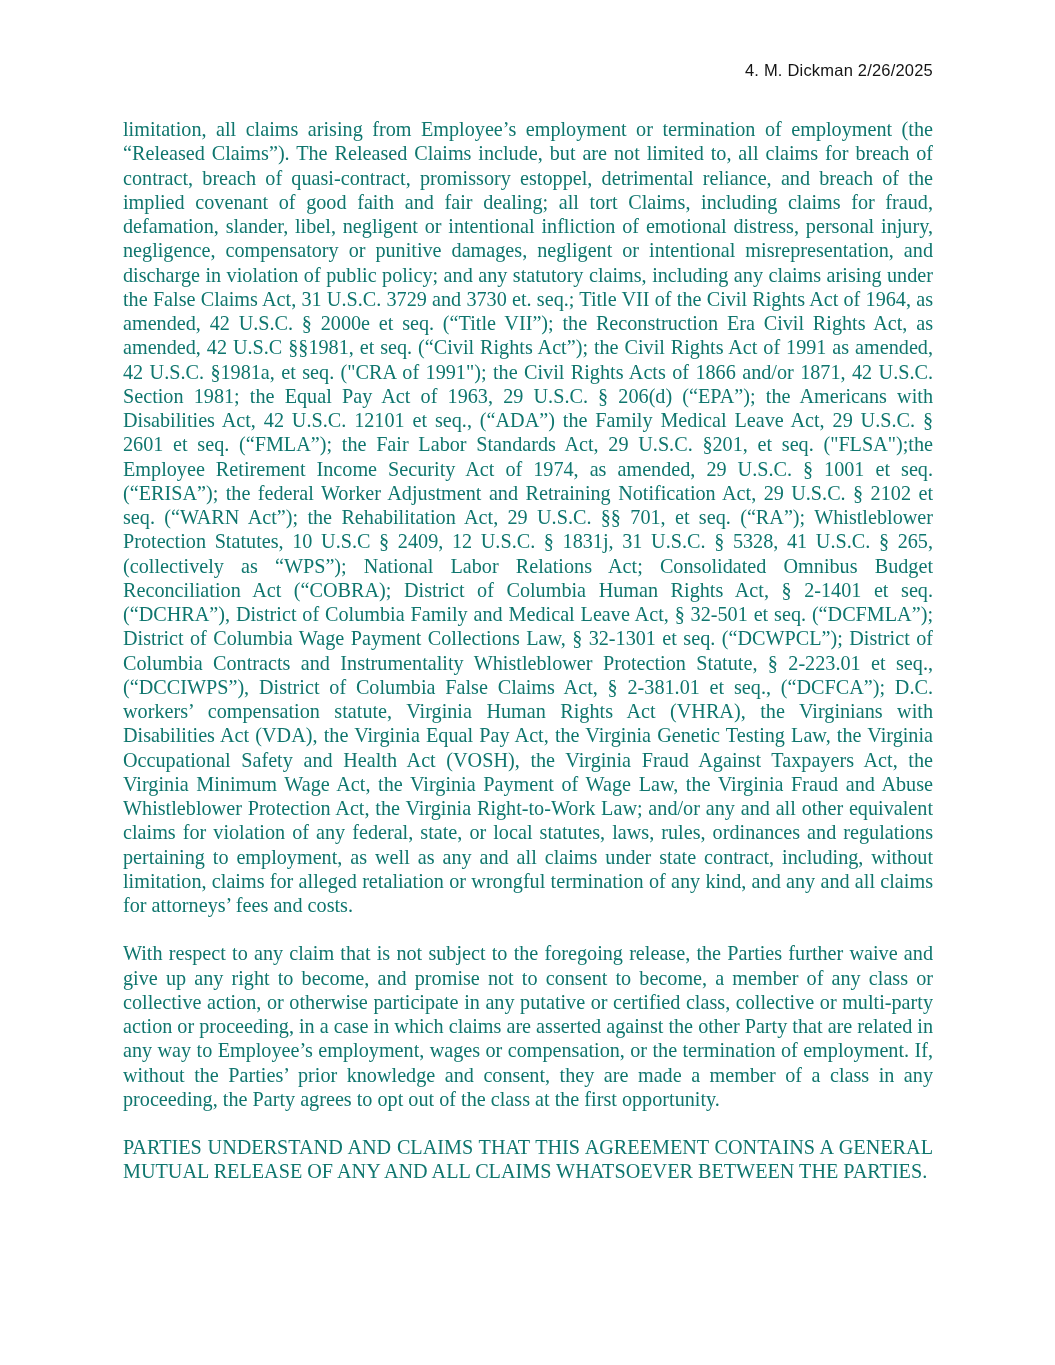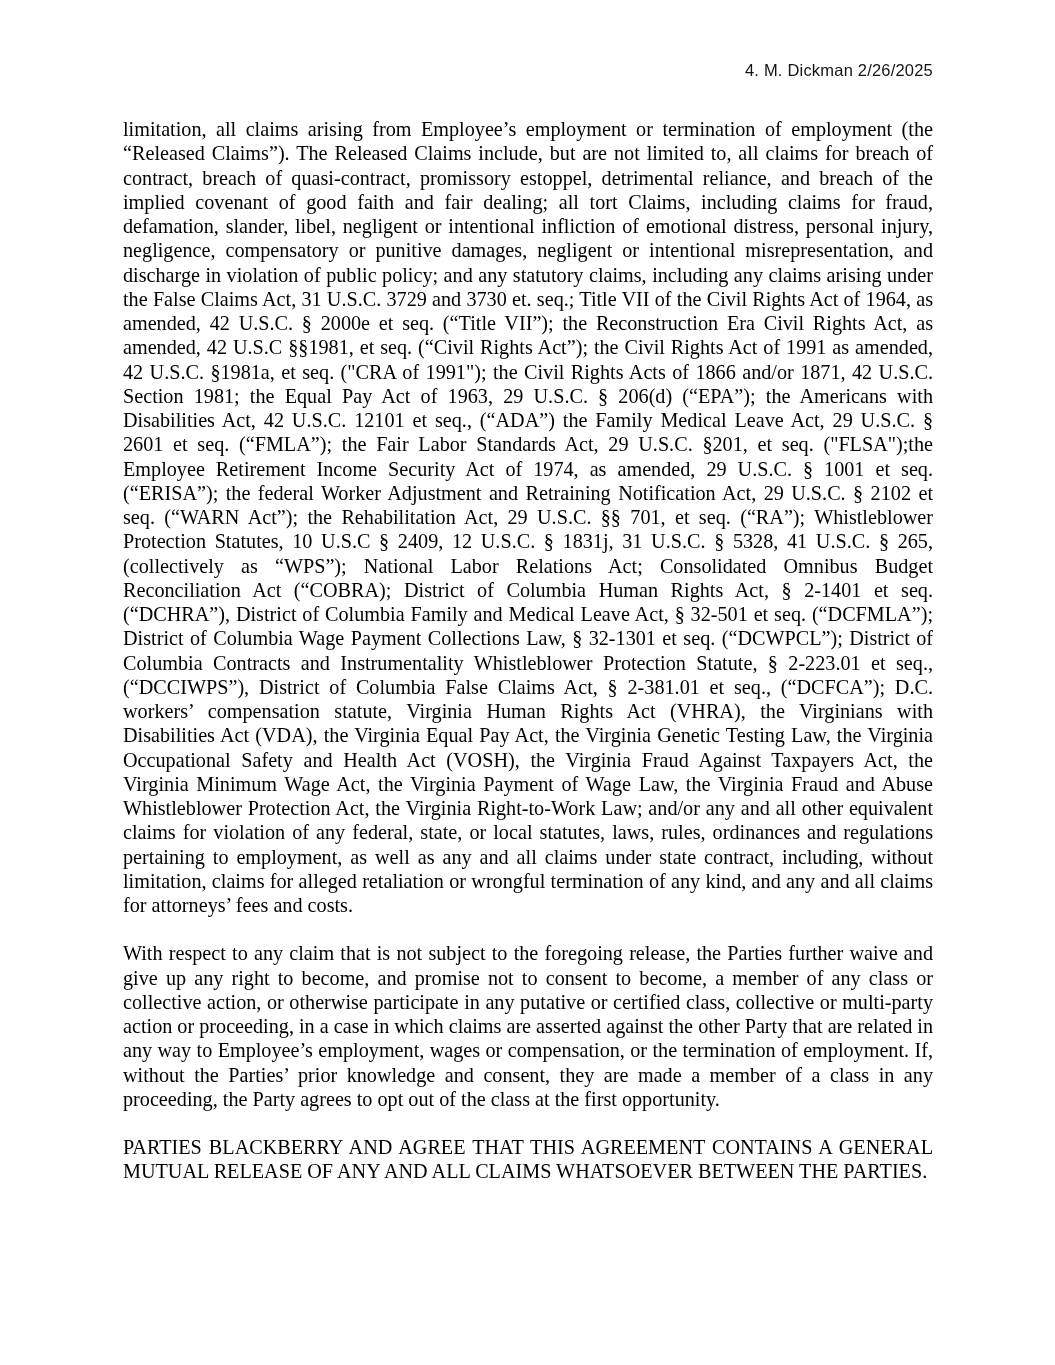--- a/index.html
+++ b/index.html
@@ -30,21 +30,21 @@
   }
   .content {
     position: absolute;
     top: 117px;
     left: 123px;
     width: 810px;
     font-family: "Liberation Serif", serif;
     font-size: 20.2px;
     line-height: 24.25px;
     text-align: justify;
-    color: #000000;
+    color: #0f766e;
   }
   .para { margin: 0 0 24px 0; }
   .para:last-child { margin-bottom: 0; }
   .footer {
     position: absolute;
     top: 1227px;
     left: 0;
     width: 1055px;
     text-align: center;
     font-family: "Liberation Sans", sans-serif;
@@ -73,21 +73,21 @@
 </head>
 <body>
 
 <div class="page">
 
   <div class="header-annotation">4. M. Dickman 2/26/2025</div>
 
   <div class="content">
     <p class="para">limitation, all claims arising from Employee’s employment or termination of employment (the “Released Claims”). The Released Claims include, but are not limited to, all claims for breach of contract, breach of quasi-contract, promissory estoppel, detrimental reliance, and breach of the implied covenant of good faith and fair dealing; all tort Claims, including claims for fraud, defamation, slander, libel, negligent or intentional infliction of emotional distress, personal injury, negligence, compensatory or punitive damages, negligent or intentional misrepresentation, and discharge in violation of public policy; and any statutory claims, including any claims arising under the False Claims Act, 31 U.S.C. 3729 and 3730 et. seq.; Title VII of the Civil Rights Act of 1964, as amended, 42 U.S.C. § 2000e et seq. (“Title VII”); the Reconstruction Era Civil Rights Act, as amended, 42 U.S.C §§1981, et seq. (“Civil Rights Act”); the Civil Rights Act of 1991 as amended, 42 U.S.C. §1981a, et seq. ("CRA of 1991"); the Civil Rights Acts of 1866 and/or 1871, 42 U.S.C. Section 1981; the Equal Pay Act of 1963, 29 U.S.C. § 206(d) (“EPA”); the Americans with Disabilities Act, 42 U.S.C. 12101 et seq., (“ADA”) the Family Medical Leave Act, 29 U.S.C. § 2601 et seq. (“FMLA”); the Fair Labor Standards Act, 29 U.S.C. §201, et seq. ("FLSA");the Employee Retirement Income Security Act of 1974, as amended, 29 U.S.C. § 1001 et seq. (“ERISA”);  the federal Worker Adjustment and Retraining Notification Act, 29 U.S.C. § 2102 et seq. (“WARN Act”); the Rehabilitation Act, 29 U.S.C. §§ 701, et seq. (“RA”); Whistleblower Protection Statutes, 10 U.S.C § 2409, 12 U.S.C. § 1831j, 31 U.S.C. § 5328, 41 U.S.C. § 265, (collectively as “WPS”); National Labor Relations Act; Consolidated Omnibus Budget Reconciliation Act (“COBRA); District of Columbia Human Rights Act, § 2-1401 et seq. (“DCHRA”), District of Columbia Family and Medical Leave Act, § 32-501 et seq. (“DCFMLA”); District of Columbia Wage Payment Collections Law, § 32-1301 et seq. (“DCWPCL”); District of Columbia Contracts and Instrumentality Whistleblower Protection Statute, § 2-223.01 et seq., (“DCCIWPS”), District of Columbia False Claims Act, § 2-381.01 et seq., (“DCFCA”); D.C. workers’ compensation statute, Virginia Human Rights Act (VHRA), the Virginians with Disabilities Act (VDA), the Virginia Equal Pay Act, the Virginia Genetic Testing Law, the Virginia Occupational Safety and Health Act (VOSH), the Virginia Fraud Against Taxpayers Act, the Virginia Minimum Wage Act, the Virginia Payment of Wage Law, the Virginia Fraud and Abuse Whistleblower Protection Act, the Virginia Right-to-Work Law; and/or any and all other equivalent claims for violation of any federal, state, or local statutes, laws, rules, ordinances and regulations pertaining to employment, as well as any and all claims under state contract, including, without limitation, claims for alleged retaliation or wrongful termination of any kind, and any and all claims for attorneys’ fees and costs.</p>
     <p class="para">With respect to any claim that is not subject to the foregoing release, the Parties further waive and give up any right to become, and promise not to consent to become, a member of any class or collective action, or otherwise participate in any putative or certified class, collective or multi-party action or proceeding, in a case in which claims are asserted against the other Party that are related in any way to Employee’s employment, wages or compensation, or the termination of employment. If, without the Parties’ prior knowledge and consent, they are made a member of a class in any proceeding, the Party agrees to opt out of the class at the first opportunity.</p>
-    <p class="para">PARTIES BLACKBERRY AND AGREE THAT THIS AGREEMENT CONTAINS A GENERAL MUTUAL RELEASE OF ANY AND ALL CLAIMS WHATSOEVER BETWEEN THE PARTIES.</p>
+    <p class="para">PARTIES UNDERSTAND AND CLAIMS THAT THIS AGREEMENT CONTAINS A GENERAL MUTUAL RELEASE OF ANY AND ALL CLAIMS WHATSOEVER BETWEEN THE PARTIES.</p>
   </div>
 
   <div class="footer">
     <div class="company">BlackBerry Corporation</div>
     <div class="address">5030 Riverside Drive, Building 2, Suite 200, Irving, Texas, 75039,  tel: +1-496-255-2377</div>
   </div>
 
 </div>
 
 </body></html>

